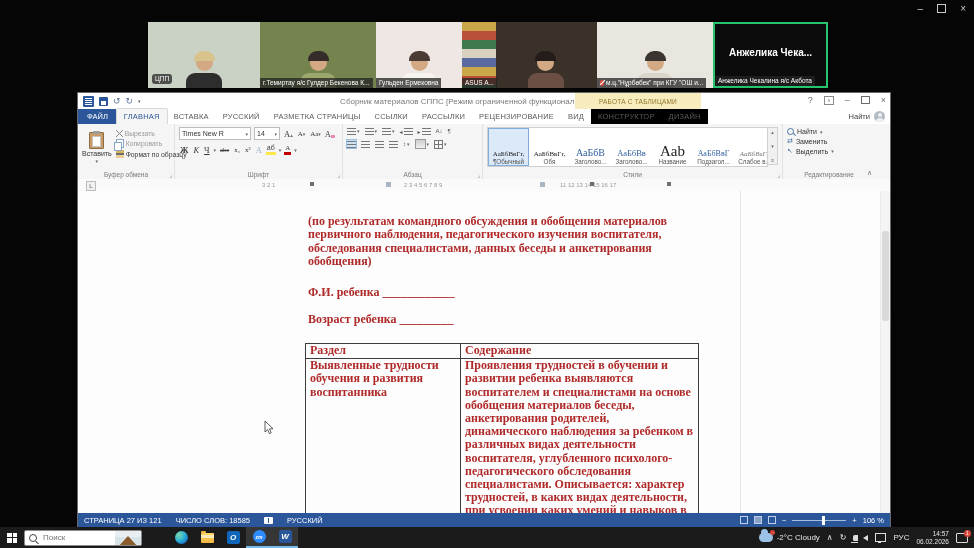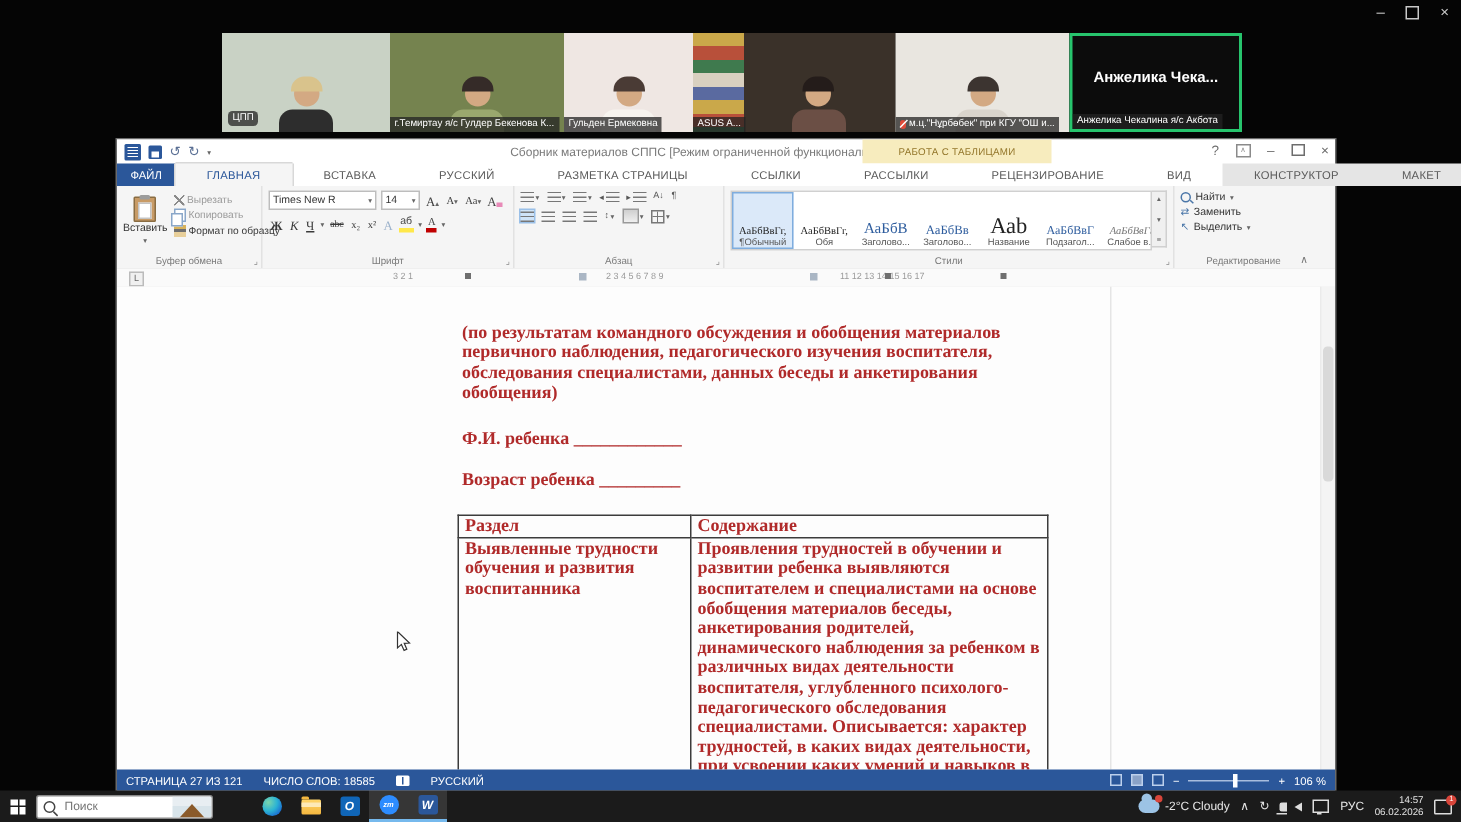--- a/index.html
+++ b/index.html
@@ -46,23 +46,23 @@
   .ic-save::after{content:"";position:absolute;left:2px;bottom:1px;width:5px;height:4px;background:#fff;}
   .qat-glyph{color:#5a6f94;font-size:9px;line-height:9px;}
   .wtitle{position:absolute;left:0;right:0;text-align:center;font-size:8px;color:#7a7a7a;pointer-events:none;}
   .ctx-head{position:absolute;left:497px;top:0;width:126px;height:16px;background:#f7ecbe;color:#93762a;font-size:6.5px;
             display:flex;align-items:center;justify-content:center;letter-spacing:.2px;}
   .winbtns{position:absolute;right:4px;top:2px;display:flex;gap:11px;align-items:center;color:#6d6d6d;font-size:9px;}
   .wb-restore{display:inline-block;width:7px;height:6px;border:1px solid #6d6d6d;position:relative;}
   .wb-ribbon{display:inline-block;width:8px;height:7px;border:1px solid #8a8a8a;font-size:5px;line-height:6px;text-align:center;color:#8a8a8a;}
   .tabsrow{position:absolute;left:0;top:16px;right:0;height:15px;display:flex;align-items:stretch;background:#fff;}
   .filetab{background:#2b579a;color:#fff;padding:0 9px;display:flex;align-items:center;font-size:7.5px;}
-  .tab{padding:0 21px;display:flex;align-items:center;color:#5a5a5a;font-size:7.5px;letter-spacing:.2px;white-space:nowrap;text-align:right;}
+  .tab{padding:0 7px;display:flex;align-items:center;color:#5a5a5a;font-size:7.5px;letter-spacing:.2px;white-space:nowrap;text-align:right;}
   .tab.active{background:#f5f5f5;color:#2b579a;box-shadow:0 -1px 0 #d8d8d8,-1px 0 0 #d8d8d8,1px 0 0 #d8d8d8;}
-  .tab.ctx{background:#e5e5e5;}
+  .tab.ctx{background:#000000;}
   .signin{margin-left:auto;display:flex;align-items:center;gap:4px;padding-right:5px;color:#444;}
   .ic-avatar{width:11px;height:11px;border-radius:50%;background:#b5bcc4;position:relative;overflow:hidden;}
   .ic-avatar::before{content:"";position:absolute;left:3.5px;top:2px;width:4px;height:4px;border-radius:50%;background:#eef1f4;}
   .ic-avatar::after{content:"";position:absolute;left:1.5px;top:7px;width:8px;height:5px;border-radius:4px 4px 0 0;background:#eef1f4;}
 
   .ribbon{position:absolute;left:0;top:31px;right:0;height:55px;background:#f5f5f5;border-bottom:1px solid #d4d4d4;display:flex;}
   .grp{position:relative;display:flex;flex-direction:column;padding:3px 4px 11px;box-sizing:border-box;border-right:1px solid #e2e2e2;}
   .grp .lbl{position:absolute;bottom:1px;left:0;right:0;text-align:center;font-size:6.5px;color:#7a7a7a;}
   .launch{position:absolute;right:2px;bottom:1px;font-size:6px;color:#8a8a8a;}
   .rowc{display:flex;align-items:center;gap:3px;}
@@ -278,21 +278,21 @@
       <span class="filetab">ФАЙЛ</span>
       <span class="tab active">ГЛАВНАЯ</span>
       <span class="tab">ВСТАВКА</span>
       <span class="tab">РУССКИЙ</span>
       <span class="tab">РАЗМЕТКА СТРАНИЦЫ</span>
       <span class="tab">ССЫЛКИ</span>
       <span class="tab">РАССЫЛКИ</span>
       <span class="tab">РЕЦЕНЗИРОВАНИЕ</span>
       <span class="tab">ВИД</span>
       <span class="tab ctx">КОНСТРУКТОР</span>
-      <span class="tab ctx">МАКЕТ</span>
+      <span class="tab ctx">ДИЗАЙН</span>
       <span class="signin">
         <span>Найти</span>
         <span class="ic-avatar"></span>
       </span>
     </div>
 
     <div class="ribbon">
 
       <div class="grp g-clip">
         <div class="bigbtn">

